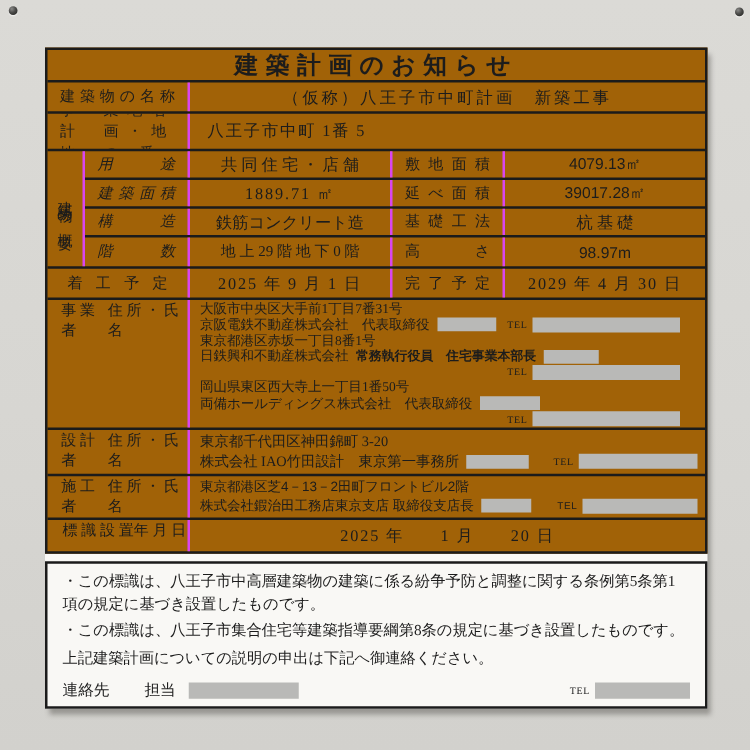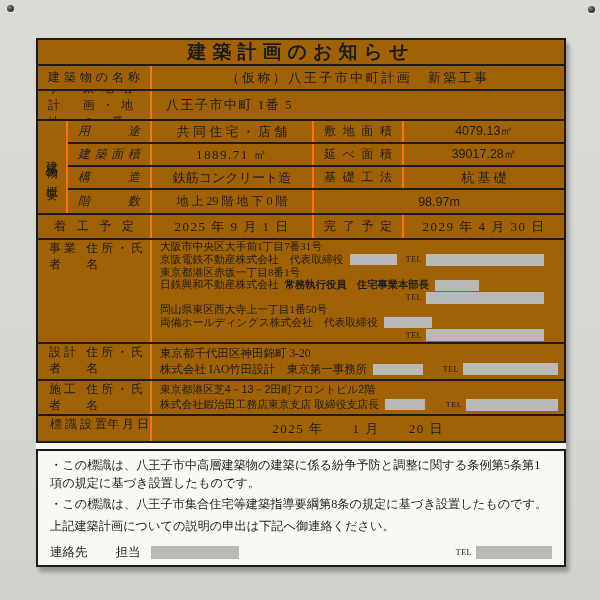--- a/index.html
+++ b/index.html
@@ -16,21 +16,21 @@
   .bolt.tl{left:7px;top:5px;}
   .bolt.tr{left:588px;top:6px;}
 
   .sign{position:absolute;left:36px;top:38px;width:530px;
     background:#f9f8f5;
     box-shadow:3px 5px 4px rgba(75,73,68,.45);}
 
   .tbl{border:2px solid #1b1b1b;background:#a16207;}
   .row{display:flex;box-sizing:border-box;}
   .bb{border-bottom:2px solid #1b1b1b;}
-  .br{border-right:2px solid #f97316;}
+  .br{border-right:2px solid #d946ef;}
   .cell{box-sizing:border-box;display:flex;align-items:center;justify-content:center;
     overflow:hidden;}
   .c1{width:30px;flex:none;}
   .c2{width:84px;flex:none;font-style:italic;}
   .c12{width:114px;flex:none;}
   .c3{width:162px;flex:none;}
   .c4{width:90px;flex:none;}
   .c5{flex:1;}
 
   .h-title{height:26px;}
@@ -168,20 +168,25 @@
           <div class="cell c5 val">杭 基 礎</div>
         </div>
 
         <div class="row subrow">
           <div class="cell c2 br lab">
               <div class="jwrap">
                 <div class="jtext">階 数</div>
               </div>
             </div>
           <div class="cell c3 br val" style="font-size:12px;">地 上 29 階 地 下 0 階</div>
+          <div class="cell c4 br lab">
+              <div class="jwrap">
+                <div class="jtext">高 さ</div>
+              </div>
+            </div>
           <div class="cell c5 sans">98.97m</div>
         </div>
 
       </div>
     </div>
 
     <div class="row h8 bb">
       <div class="cell c12 br lab">
           <div class="jwrap" style="padding:0 16px;">
             <div class="jtext">着 工 予 定</div>

